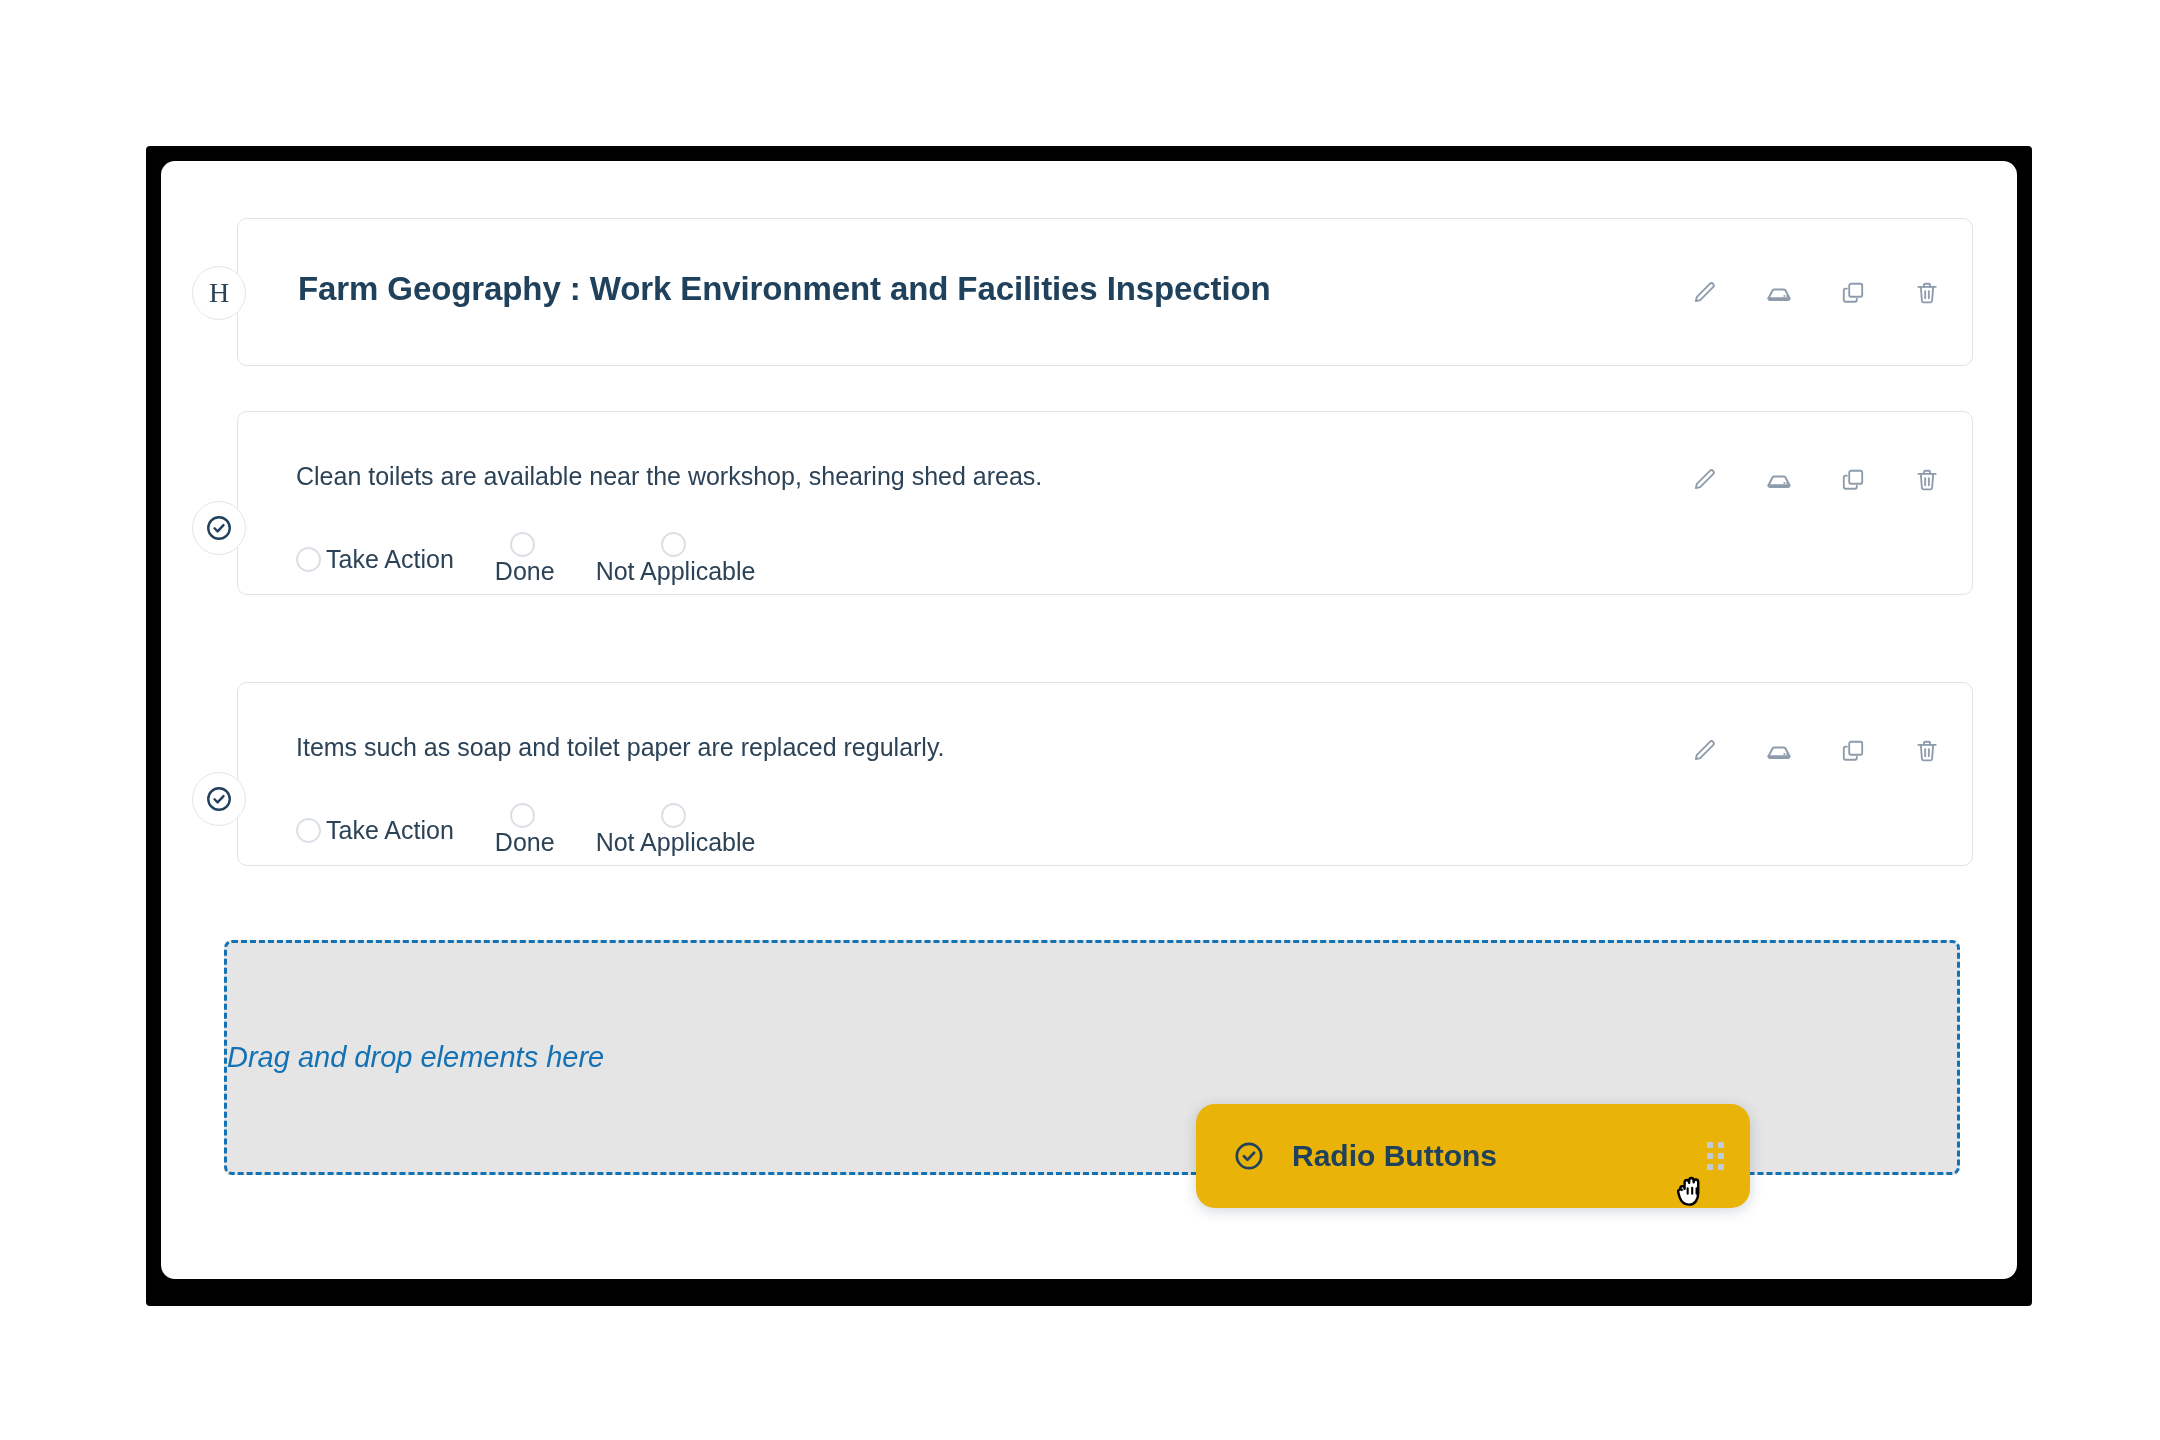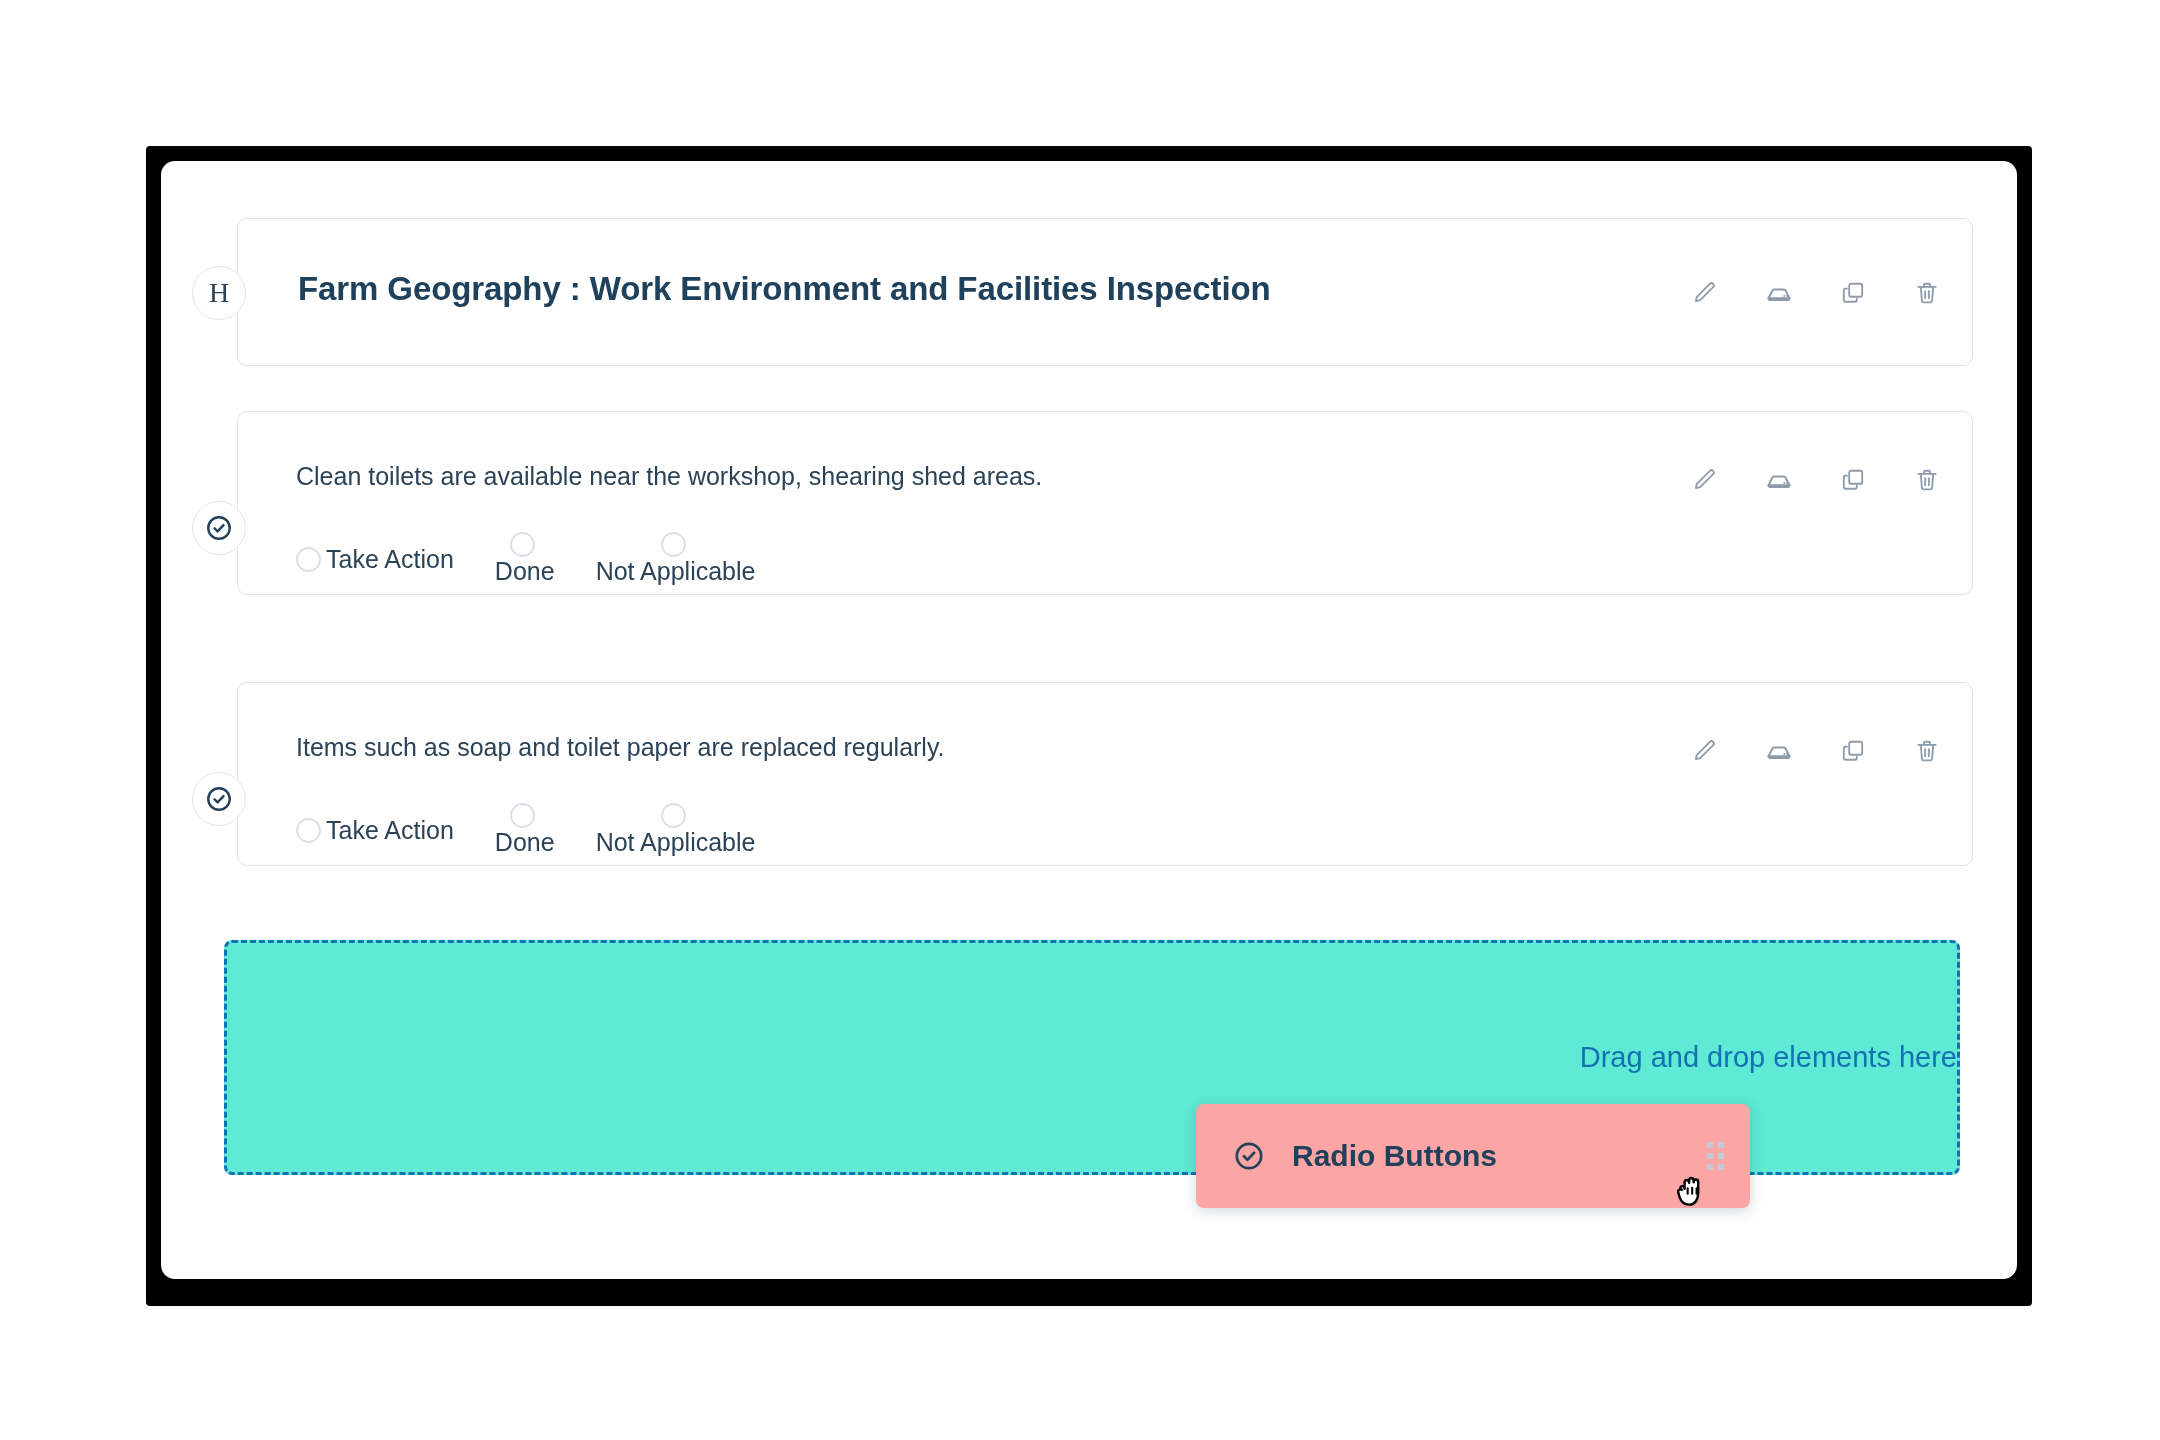--- a/index.html
+++ b/index.html
@@ -143,41 +143,42 @@
     color: #2b4257;
   }
 
   
   #drop-zone {
     position: absolute;
     left: 224px;
     top: 940px;
     width: 1736px;
     height: 235px;
-    background: #5eead4;
+    background: #e5e5e5;
     border: 3px dashed #1471b3;
     border-radius: 8px;
     display: flex;
     align-items: center;
-    justify-content: flex-end;
+    justify-content: flex-start;
+    font-style: italic;
   }
   #drop-zone-label {
     font-size: 29px;
     color: #1471b3;
   }
 
   
   #drag-card {
     position: absolute;
     left: 1196px;
     top: 1104px;
     width: 554px;
     height: 104px;
-    background: #fca5a5;
-    border-radius: 8px;
+    background: #eab308;
+    border-radius: 19px;
     box-shadow: 0 3px 14px rgba(30, 50, 70, 0.20);
     display: flex;
     align-items: center;
     z-index: 20;
   }
   #drag-card-icon {
     margin-left: 36px;
     display: flex;
     align-items: center;
   }

